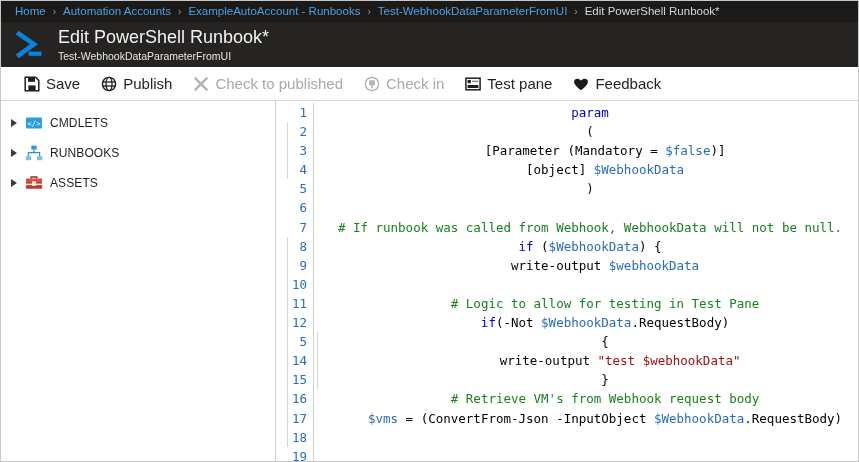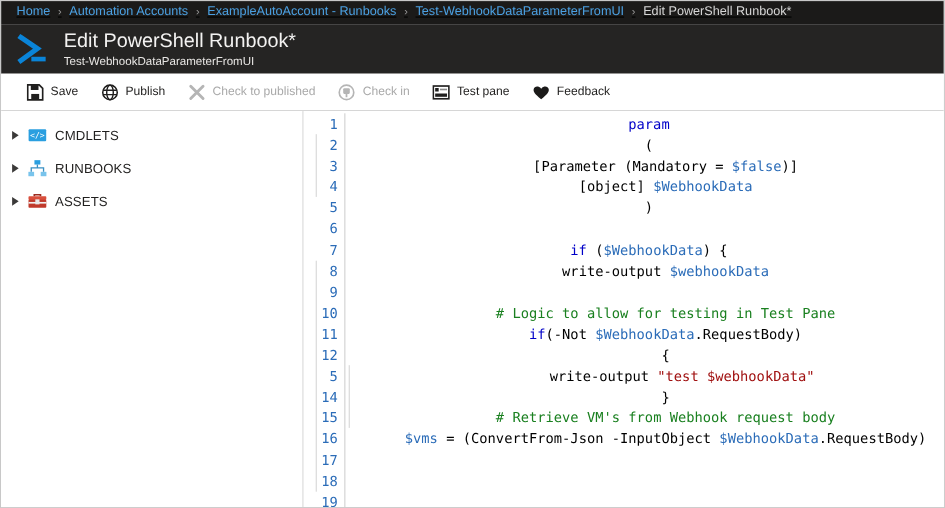--- a/index.html
+++ b/index.html
@@ -29,21 +29,20 @@
   
   .breadcrumb-bar {
     height: 21px;
     background: #1b1a19;
     display: flex;
     align-items: flex-end;
     padding: 0 4px 0 14px;
     flex: 0 0 auto;
     overflow: hidden;
     white-space: nowrap;
-    text-decoration: underline;
   }
   .crumb {
     font-size: 11.5px;
     color: #4ba0e2;
     line-height: 21px;
     cursor: pointer;
   }
   .crumb.current {
     color: #d6d6d6;
     cursor: default;
@@ -113,21 +112,21 @@
   .tb-ico {
     width: 17px;
     height: 17px;
     margin-right: 6px;
     flex: 0 0 auto;
     display: flex;
     align-items: center;
     justify-content: center;
   }
   .tb-label {
-    font-size: 11px;
+    font-size: 15px;
     color: #201f1e;
     line-height: 17px;
     white-space: nowrap;
   }
   .tb-item.disabled .tb-label {
     color: #a9a9a9;
   }
 
   
   .body-split {
@@ -385,20 +384,21 @@
           <div>18</div>
           <div>19</div>
         </div>
       <div class="code" id="code">
           <div class="code-line"><span class="kw">param</span></div>
           <div class="code-line"><span>(</span></div>
           <div class="code-line"><span>    [Parameter (Mandatory = </span><span class="var">$false</span><span>)]</span></div>
           <div class="code-line"><span>    [object] </span><span class="var">$WebhookData</span></div>
           <div class="code-line"><span>)</span></div>
           <div class="code-line">&nbsp;</div>
+          <div class="code-line"><span class="cmt"># If runbook was called from Webhook, WebhookData will not be null.</span></div>
           <div class="code-line"><span class="kw">if</span><span> (</span><span class="var">$WebhookData</span><span>) {</span></div>
           <div class="code-line"><span>    write-output </span><span class="var">$webhookData</span></div>
           <div class="code-line">&nbsp;</div>
           <div class="code-line"><span class="cmt">    # Logic to allow for testing in Test Pane</span></div>
           <div class="code-line"><span>    </span><span class="kw">if</span><span>(-Not </span><span class="var">$WebhookData</span><span>.RequestBody)</span></div>
           <div class="code-line"><span>    {</span></div>
           <div class="code-line"><span>        write-output </span><span class="str">"test $webhookData"</span></div>
           <div class="code-line"><span>    }</span></div>
           <div class="code-line"><span class="cmt">    # Retrieve VM's from Webhook request body</span></div>
           <div class="code-line"><span>    </span><span class="var">$vms</span><span> = (ConvertFrom-Json -InputObject </span><span class="var">$WebhookData</span><span>.RequestBody)</span></div>

